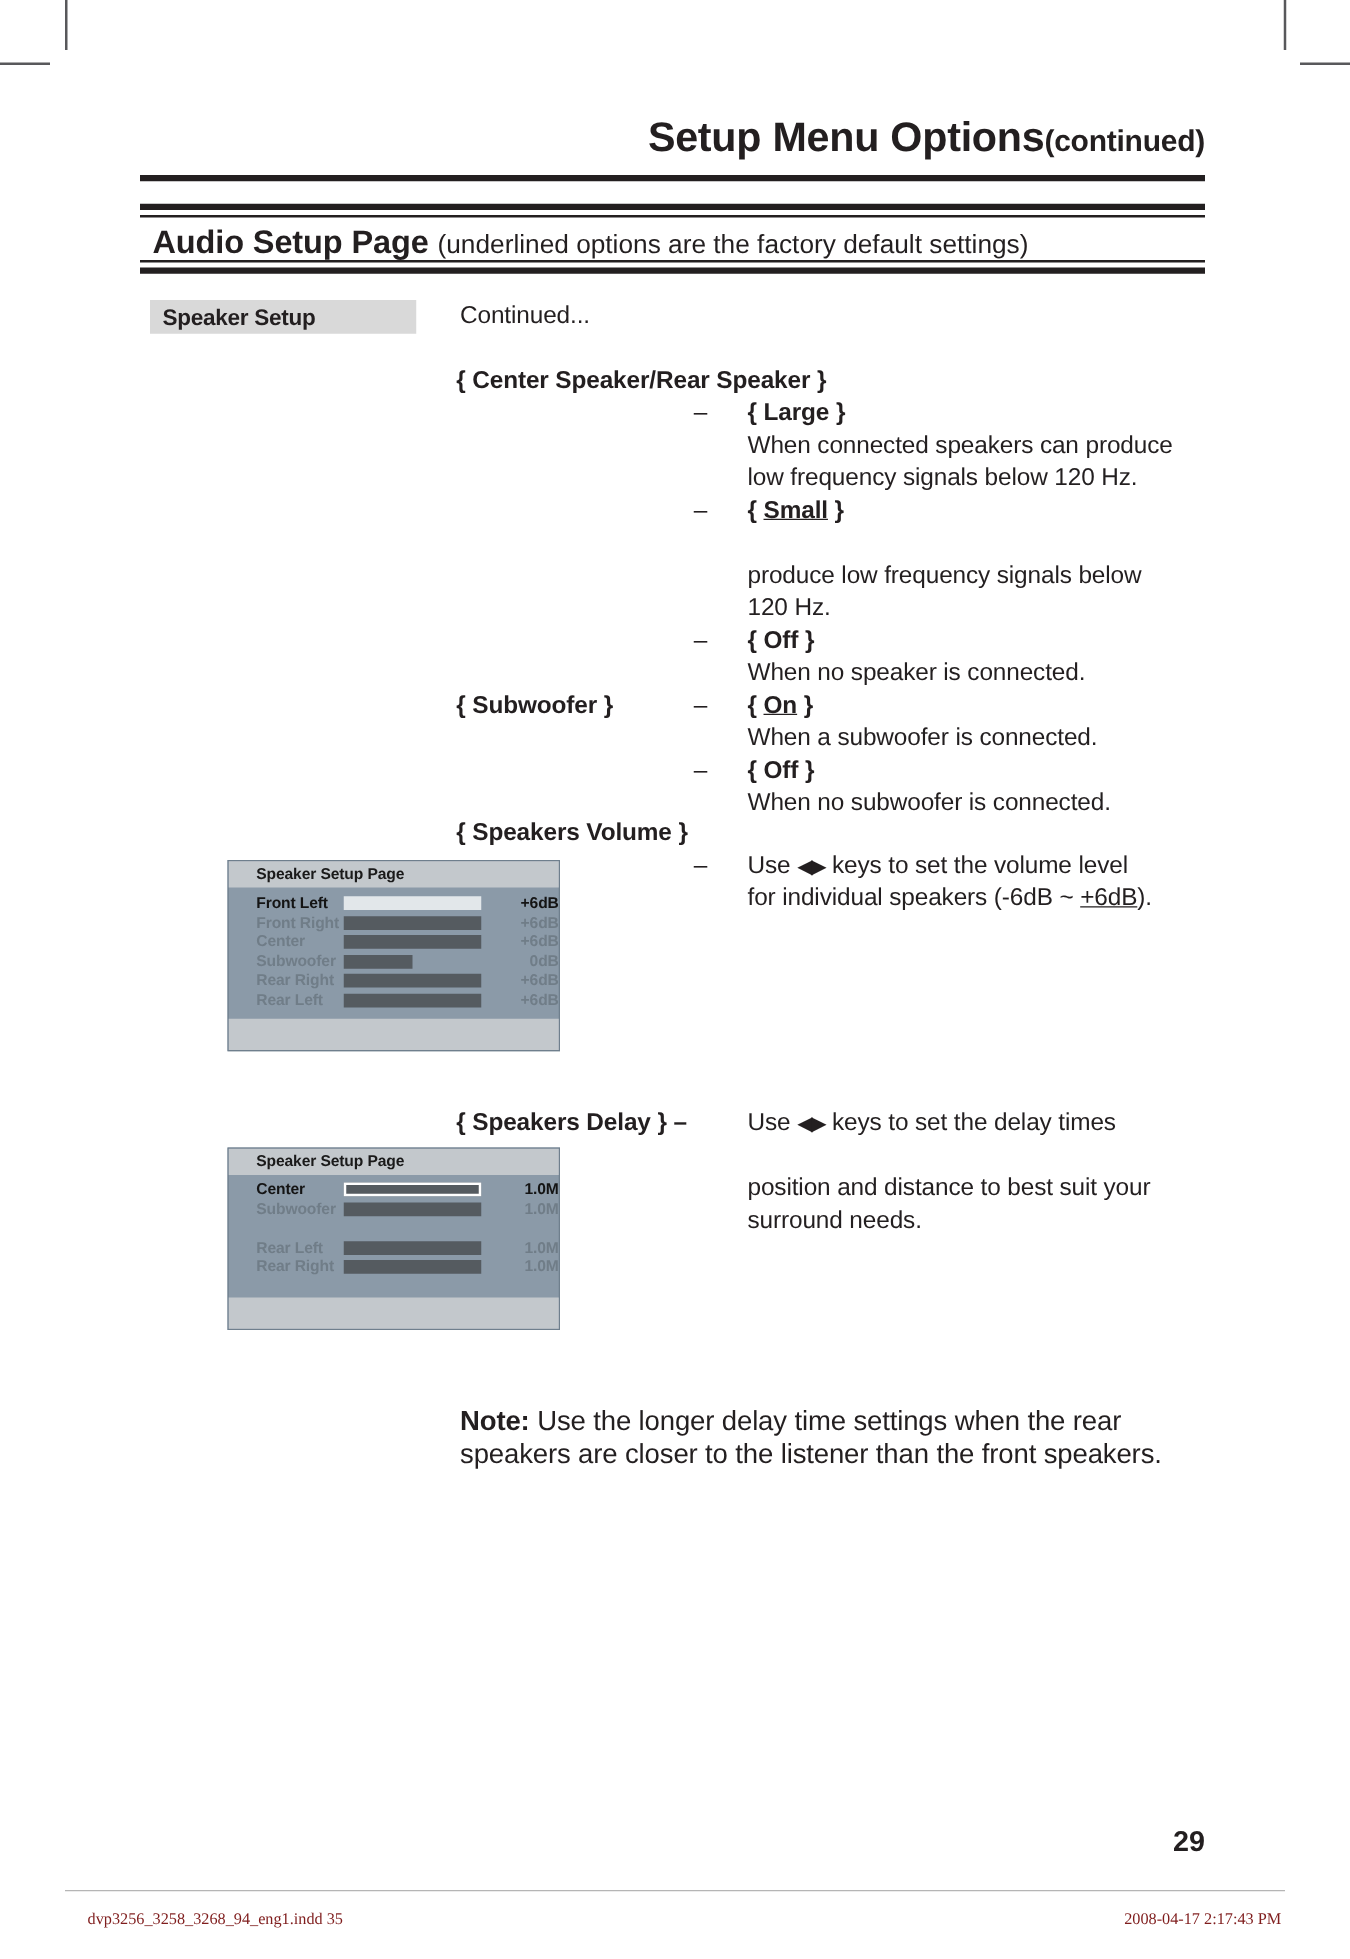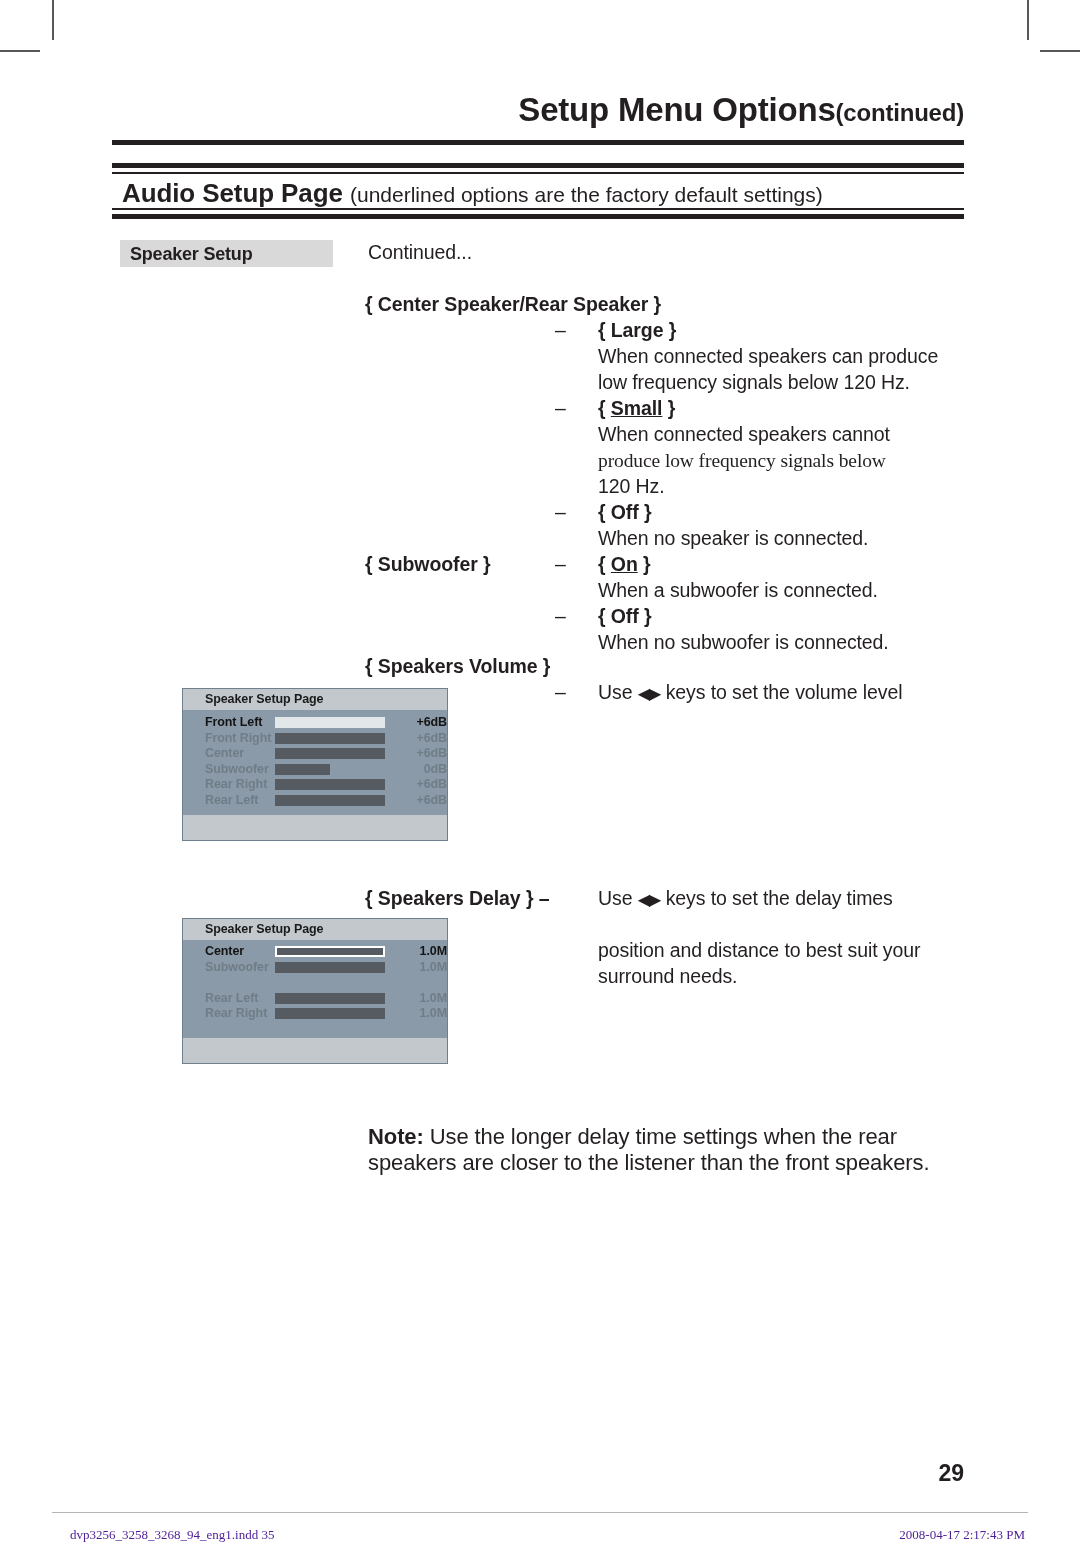--- a/index.html
+++ b/index.html
@@ -222,21 +222,21 @@
     top: 1512px;
     width: 976px;
     height: 1px;
     background: #b5b5b5;
   }
   .footer-left, .footer-right {
     position: absolute;
     top: 1527px;
     font-family: "Liberation Serif", serif;
     font-size: 13px;
-    color: #4c1d95;
+    color: #7f1d1d;
     white-space: nowrap;
   }
   .footer-left  { left: 70px; }
   .footer-right { right: 55px; }
 </style>
 </head>
 <body>
 
 <div id="page">
 
@@ -269,40 +269,40 @@
 
   <div class="txt b" style="left:365px; top:292px;">{ Center Speaker/Rear Speaker }</div>
 
   <div class="dash" style="left:555px; top:318px;">–</div>
   <div class="txt b" style="left:598px; top:318px;">{ Large }</div>
   <div class="txt" style="left:598px; top:344px;">When connected speakers can produce</div>
   <div class="txt" style="left:598px; top:370px;">low frequency signals below 120 Hz.</div>
 
   <div class="dash" style="left:555px; top:396px;">–</div>
   <div class="txt b" style="left:598px; top:396px;"><span>{ </span><span class="u-in">Small</span><span> }</span></div>
-  <div class="txt" style="left:598px; top:422px;">When connected speakers cannot</div>
-  <div class="txt" style="left:598px; top:448px;font-family:Liberation Serif, serif;">produce low frequency signals below</div>
+  <div class="txt" style="left:598px; top:448px;">produce low frequency signals below</div>
   <div class="txt" style="left:598px; top:474px;">120 Hz.</div>
 
   <div class="dash" style="left:555px; top:500px;">–</div>
   <div class="txt b" style="left:598px; top:500px;">{ Off }</div>
   <div class="txt" style="left:598px; top:526px;">When no speaker is connected.</div>
 
   <div class="txt b" style="left:365px; top:552px;">{ Subwoofer }</div>
   <div class="dash" style="left:555px; top:552px;">–</div>
   <div class="txt b" style="left:598px; top:552px;"><span>{ </span><span class="u-in">On</span><span> }</span></div>
   <div class="txt" style="left:598px; top:578px;">When a subwoofer is connected.</div>
 
   <div class="dash" style="left:555px; top:604px;">–</div>
   <div class="txt b" style="left:598px; top:604px;">{ Off }</div>
   <div class="txt" style="left:598px; top:630px;">When no subwoofer is connected.</div>
 
   <div class="txt b" style="left:365px; top:654px;">{ Speakers Volume }</div>
   <div class="dash" style="left:555px; top:680px;">–</div>
   <div class="txt" style="left:598px; top:680px;"><span>Use </span><span class="arrows">◀▶</span><span> keys to set the volume level</span></div>
+  <div class="txt" style="left:598px; top:706px;"><span>for individual speakers (-6dB ~ </span><span class="u-in">+6dB</span><span>).</span></div>
 
   <div class="osd" id="osd-volume" style="left:182px; top:688px; width:266px; height:153px;">
     <div class="osd-title">
       <span>Speaker Setup Page</span>
     </div>
     <div id="osd-volume-rows">
         <div class="osd-row sel" style="top: 26px;">
           <div class="osd-label">Front Left</div>
           <div class="osd-bar-track">
             <div class="osd-bar" style="width: 100%;"></div>

